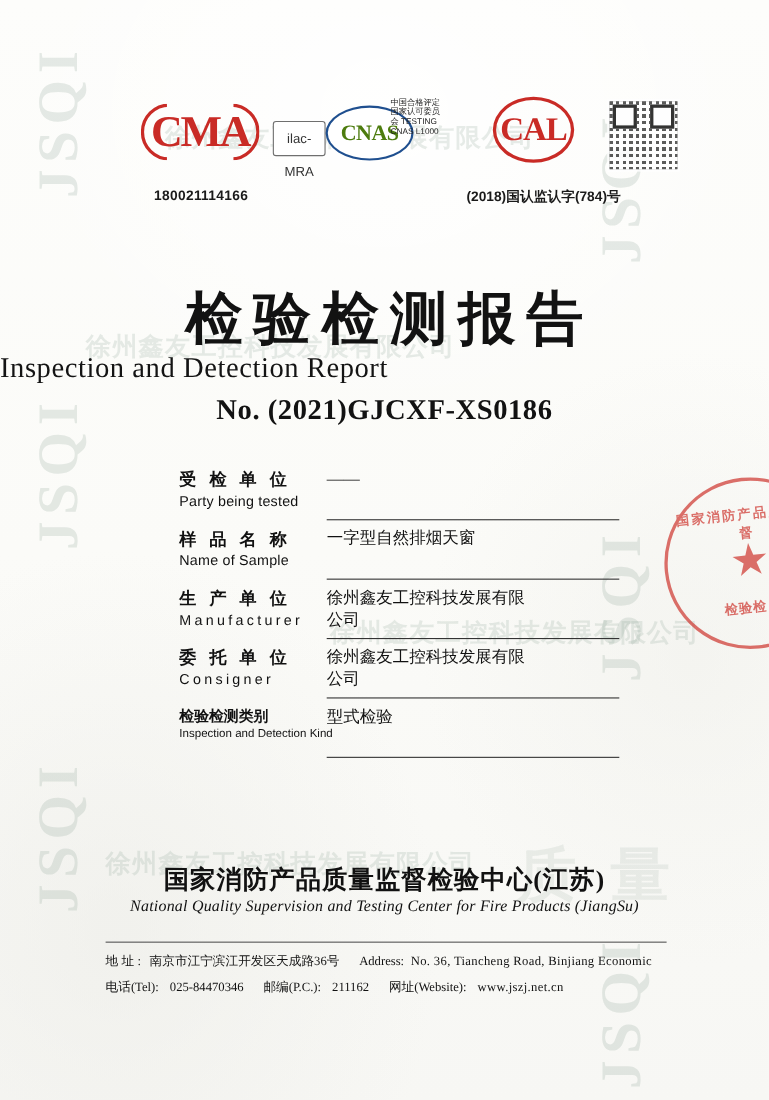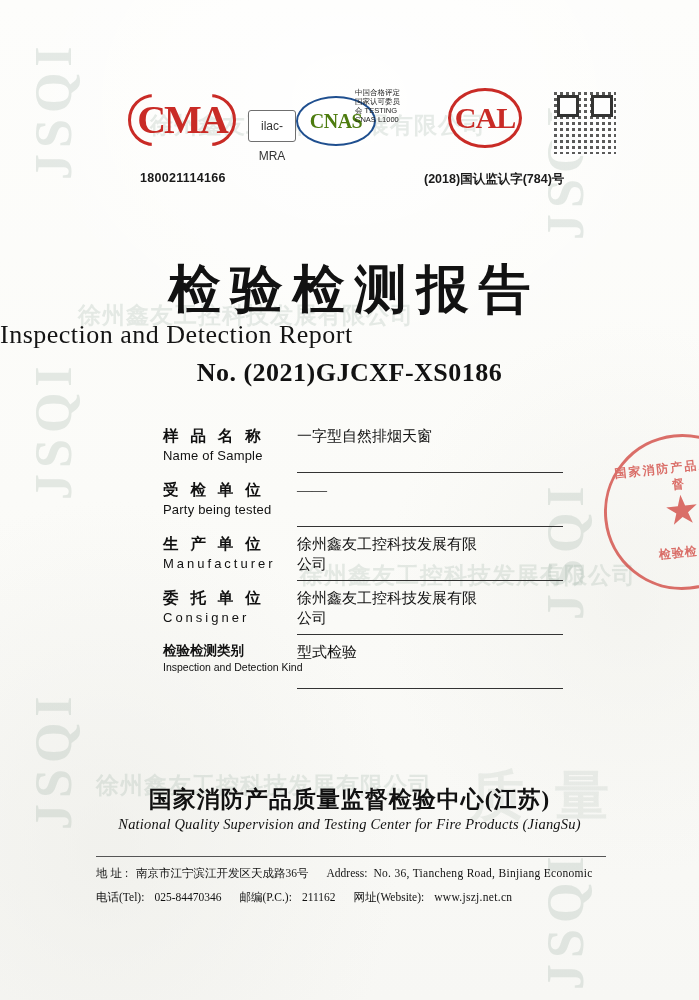--- a/index.html
+++ b/index.html
@@ -486,35 +486,35 @@
   <div class="stamp">
     <div class="stamp-arc">国家消防产品质量监督</div>
     <div class="stamp-star">★</div>
     <div class="stamp-text">检验检 (1</div>
   </div>
 
   <div class="fields">
 
     <div class="field-row">
       <div class="f-label">
+        <div class="f-cn">受 检 单 位</div>
+        <div class="f-en">Party being tested</div>
+      </div>
+      <div class="f-value-wrap">
+        <div class="f-value">——</div>
+      </div>
+    </div>
+
+    <div class="field-row">
+      <div class="f-label">
         <div class="f-cn">样 品 名 称</div>
         <div class="f-en">Name of Sample</div>
       </div>
       <div class="f-value-wrap">
         <div class="f-value">一字型自然排烟天窗</div>
-      </div>
-    </div>
-
-    <div class="field-row">
-      <div class="f-label">
-        <div class="f-cn">受 检 单 位</div>
-        <div class="f-en">Party being tested</div>
-      </div>
-      <div class="f-value-wrap">
-        <div class="f-value">——</div>
       </div>
     </div>
 
     <div class="field-row">
       <div class="f-label">
         <div class="f-cn">生 产 单 位</div>
         <div class="f-en sp">Manufacturer</div>
       </div>
       <div class="f-value-wrap">
         <div class="f-value">徐州鑫友工控科技发展有限

